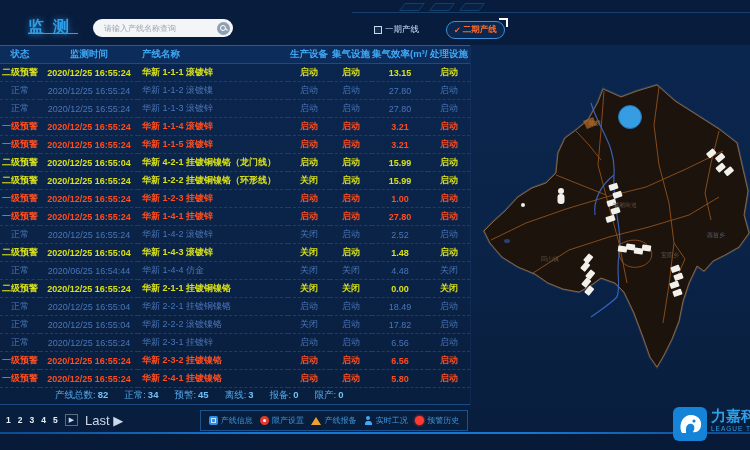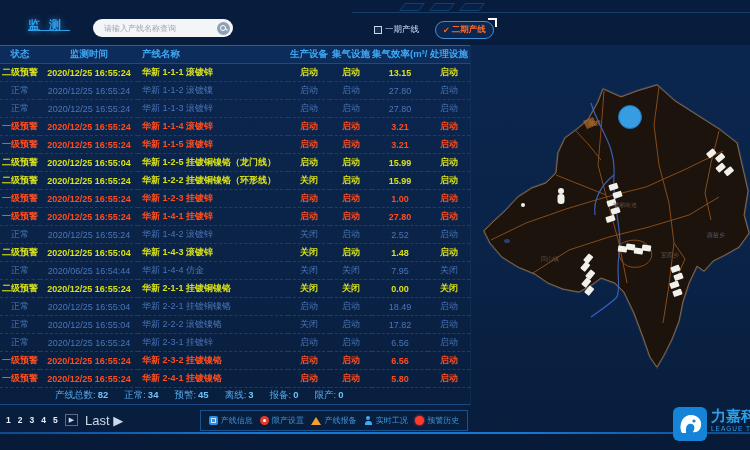--- a/index.html
+++ b/index.html
@@ -8,28 +8,28 @@
     position:relative;width:750px;height:450px;overflow:hidden;
     background:linear-gradient(180deg,#0b2650 0%,#0a2347 55%,#081d3c 100%);
     font-family:"Liberation Sans","DejaVu Sans",sans-serif;
     -webkit-font-smoothing:antialiased;
   }
   
   .hdr{position:absolute;left:0;top:0;width:750px;height:45px;background:rgba(4,18,40,.45);}
   .hdr-line{position:absolute;top:12px;left:352px;right:0;height:1px;background:#153e6b;}
   .hdr-box{position:absolute;top:3px;width:20px;height:8px;border:1px solid #153e6b;transform:skewX(-38deg);background:rgba(10,40,80,.4);}
   .hb1{left:402px}.hb2{left:432px}.hb3{left:462px}
-  .page-title{position:absolute;left:28px;top:17px;font-size:12px;font-weight:bold;color:#2e9fe8;letter-spacing:9px;text-shadow:0 0 6px rgba(46,159,232,.6);text-decoration:underline;}
+  .page-title{position:absolute;left:28px;top:17px;font-size:16px;font-weight:bold;color:#2e9fe8;letter-spacing:9px;text-shadow:0 0 6px rgba(46,159,232,.6);text-decoration:underline;}
   .search-wrap{position:absolute;left:93px;top:19px;width:140px;height:18px;background:#f4f5f6;border-radius:9px;display:flex;align-items:center;padding:0 3px 0 9px;gap:35px;}
   .search-input{flex:1;border:none;outline:none;background:transparent;font-size:8px;color:#444;min-width:0;font-family:inherit;}
   .search-input::placeholder{color:#9aa4b0;}
   .search-btn{width:13px;height:13px;border-radius:50%;background:#8fa0b5;position:relative;flex:0 0 auto;cursor:pointer;}
   .search-btn::before{content:"";position:absolute;left:3px;top:3px;width:4px;height:4px;border:1px solid #fff;border-radius:50%;}
   .search-btn::after{content:"";position:absolute;left:8px;top:7px;width:3px;height:1px;background:#fff;transform:rotate(40deg);}
-  .phase-group{position:absolute;left:374px;top:21px;display:flex;align-items:center;gap:16px;}
+  .phase-group{position:absolute;left:374px;top:21px;display:flex;align-items:center;gap:27px;}
   .phase1{display:flex;align-items:center;gap:3px;font-size:8.5px;color:#cfe3ff;cursor:pointer;}
   .cbx{width:8px;height:8px;border:1px solid #c4d8ee;background:rgba(255,255,255,.08);}
   .phase2{position:relative;height:18px;padding:0 7px;border:1px solid #3f8fd8;border-radius:9px;display:flex;align-items:center;gap:2px;
           color:#ff6a2a;font-size:8.5px;font-weight:bold;background:rgba(20,60,110,.35);cursor:pointer;}
   .phase2 .chk{font-size:8px;color:#ff6a2a;}
   .corner{position:absolute;right:-4px;top:-4px;width:9px;height:9px;border-top:2px solid #fff;border-right:2px solid #fff;}
   
   .tbl-zone{position:absolute;left:0;top:45px;width:470px;}
   table{border-collapse:collapse;table-layout:fixed;width:470px;padding-left:27px;}
   thead th{height:18px;background:#0c2c5c;border-top:1px solid #245c9e;border-bottom:1px solid #1c4a86;
@@ -167,21 +167,21 @@
       <td>2020/12/25 16:55:24</td>
       <td class="c-line">华新 1-1-5 滚镀锌</td>
       <td>启动</td>
       <td>启动</td>
       <td>3.21</td>
       <td>启动</td>
     </tr>
           <tr class="sev-warn2">
       <td>二级预警</td>
       <td>2020/12/25 16:55:04</td>
-      <td class="c-line">华新 1-2-5 挂镀铜镍铬（龙门线）</td>
+      <td class="c-line">华新 4-2-1 挂镀铜镍铬（龙门线）</td>
       <td>启动</td>
       <td>启动</td>
       <td>15.99</td>
       <td>启动</td>
     </tr>
           <tr class="sev-warn2">
       <td>二级预警</td>
       <td>2020/12/25 16:55:24</td>
       <td class="c-line">华新 1-2-2 挂镀铜镍铬（环形线）</td>
       <td>关闭</td>
@@ -224,21 +224,21 @@
       <td>启动</td>
       <td>1.48</td>
       <td>启动</td>
     </tr>
           <tr class="sev-normal">
       <td>正常</td>
       <td>2020/06/25 16:54:44</td>
       <td class="c-line">华新 1-4-4 仿金</td>
       <td>关闭</td>
       <td>关闭</td>
-      <td>7.95</td>
+      <td>4.48</td>
       <td>关闭</td>
     </tr>
           <tr class="sev-warn2">
       <td>二级预警</td>
       <td>2020/12/25 16:55:24</td>
       <td class="c-line">华新 2-1-1 挂镀铜镍铬</td>
       <td>关闭</td>
       <td>关闭</td>
       <td>0.00</td>
       <td>关闭</td>

